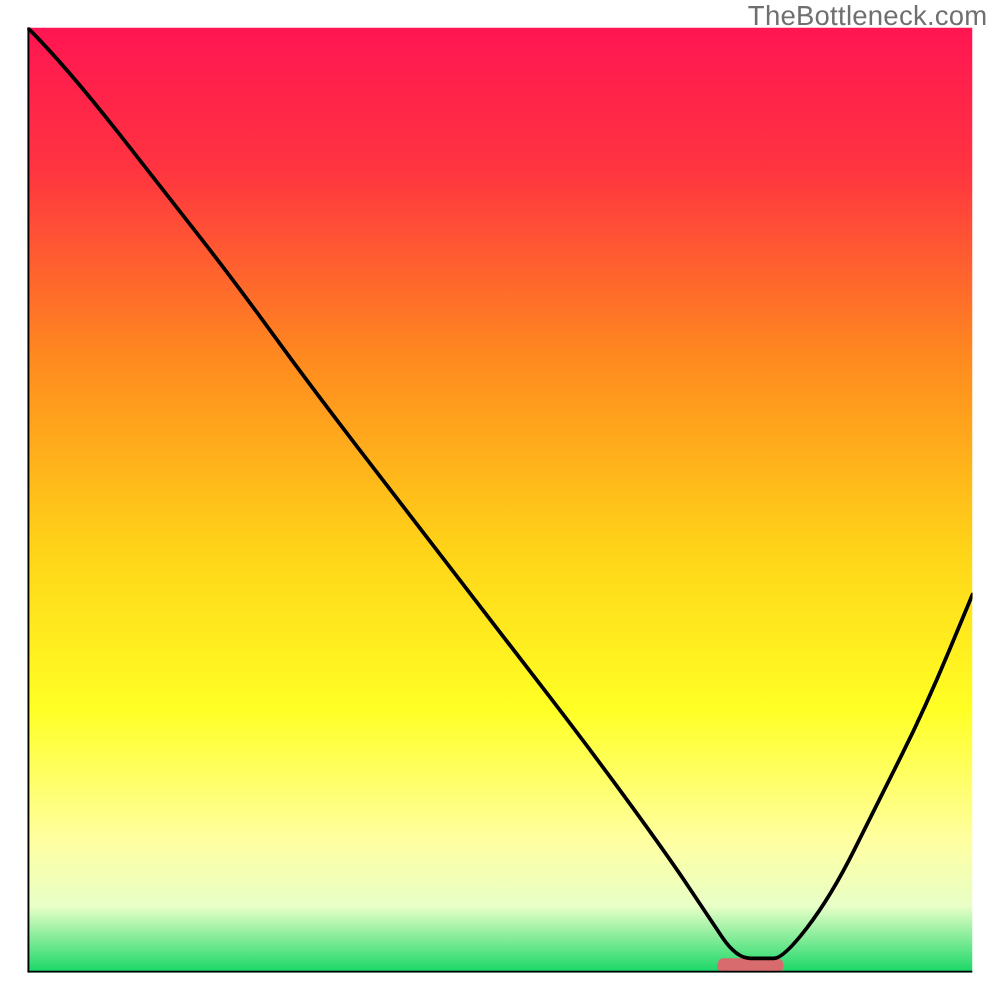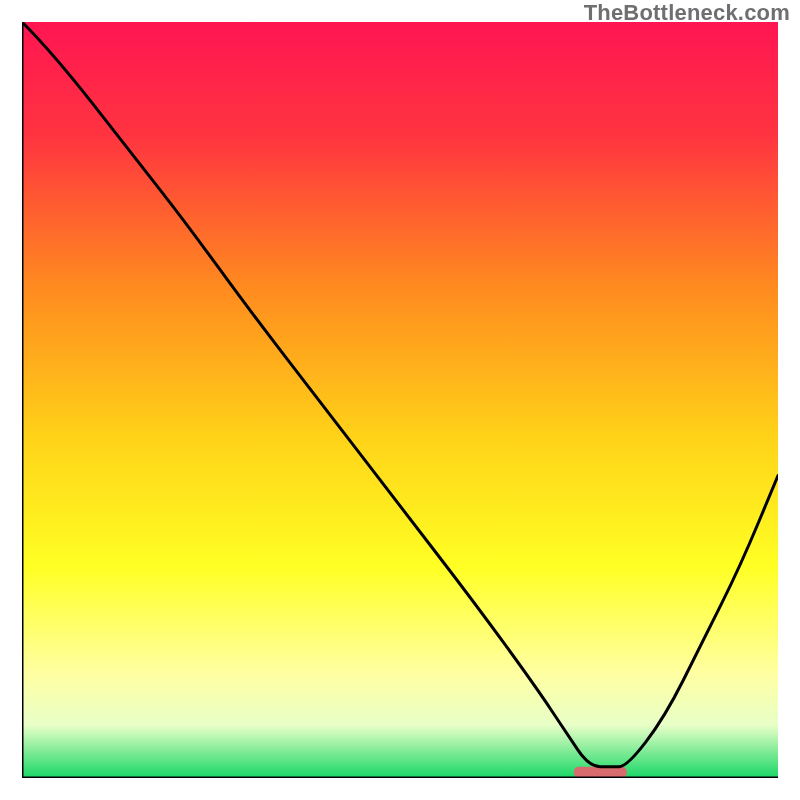--- a/index.html
+++ b/index.html
@@ -21,21 +21,21 @@
     top: 22px;
     width: 756px;
     height: 756px;
   }
   svg { display: block; }
   #watermark {
     position: absolute;
     top: 0;
     right: 10px;
     font-size: 22px;
-    font-weight: 700;
+    font-weight: 400;
     color: #6f6e70;
     letter-spacing: 0.2px;
   }
 </style>
 </head>
 <body>
 
 <div id="stage">
   <div id="watermark">TheBottleneck.com</div>
   <div id="plot-area">

